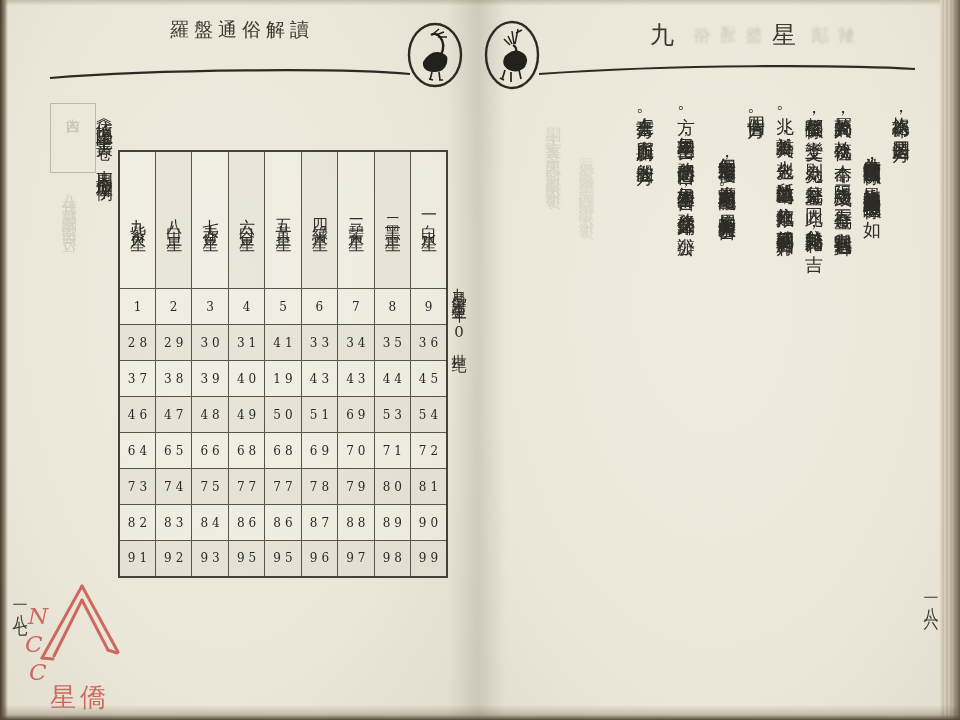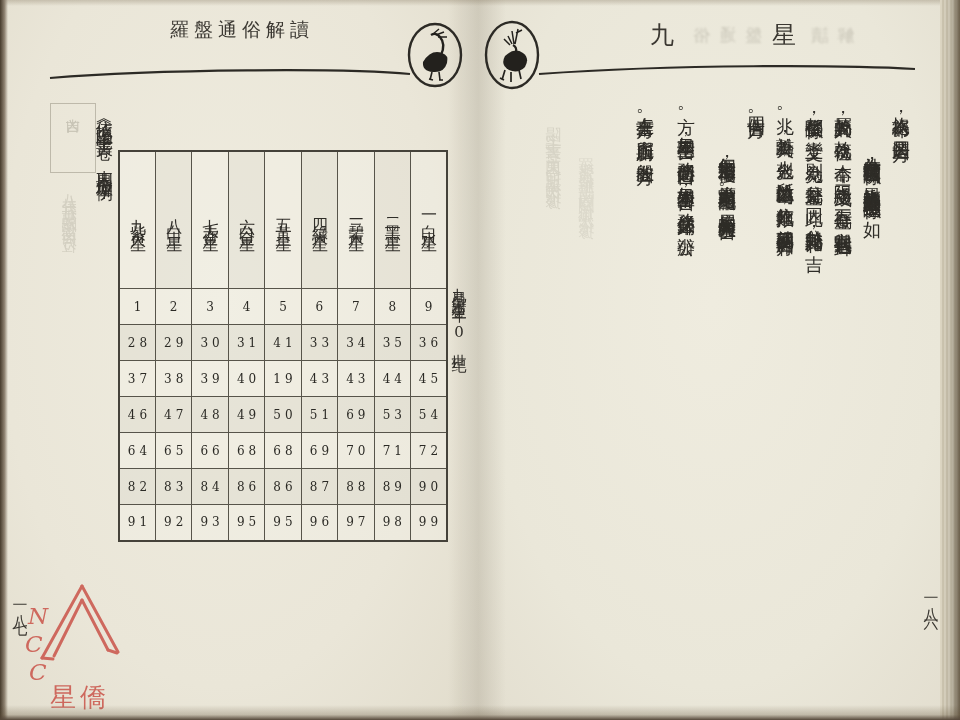--- a/index.html
+++ b/index.html
@@ -158,20 +158,31 @@
         <tr>
           <td>64</td>
           <td>65</td>
           <td>66</td>
           <td>68</td>
           <td>68</td>
           <td>69</td>
           <td>70</td>
           <td>71</td>
           <td>72</td>
+        </tr>
+        <tr>
+          <td>73</td>
+          <td>74</td>
+          <td>75</td>
+          <td>77</td>
+          <td>77</td>
+          <td>78</td>
+          <td>79</td>
+          <td>80</td>
+          <td>81</td>
         </tr>
         <tr>
           <td>82</td>
           <td>83</td>
           <td>84</td>
           <td>86</td>
           <td>86</td>
           <td>87</td>
           <td>88</td>
           <td>89</td>

